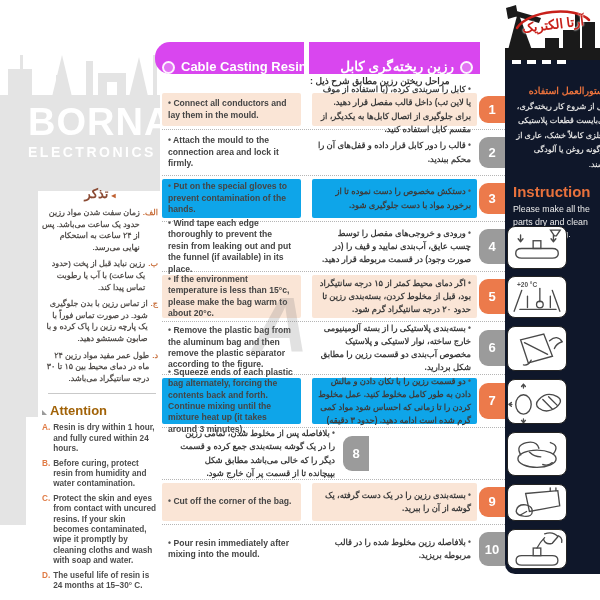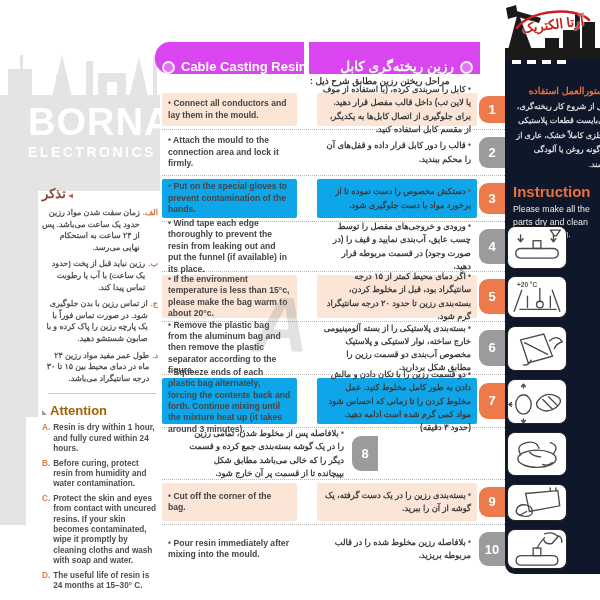--- a/index.html
+++ b/index.html
@@ -7,21 +7,21 @@
         font-family:"Liberation Sans",sans-serif;}
 
   
   .skyline{position:absolute;left:0;top:55px;}
   .brand{position:absolute;left:28px;top:103px;color:#ffffff;}
   .brand-1{font-size:38px;font-weight:800;letter-spacing:1px;line-height:1;}
   .brand-2{font-size:14px;font-weight:800;letter-spacing:2.5px;margin-top:3px;}
 
   
   .notice{position:absolute;left:42px;top:186px;width:116px;}
-  .n-h{direction:rtl;text-align:left;color:#8a4a33;font-size:13px;font-weight:800;margin-bottom:6px;}
+  .n-h{direction:rtl;text-align:center;color:#8a4a33;font-size:13px;font-weight:800;margin-bottom:6px;}
   .n-h::before{content:"◂";font-size:8px;color:#c06030;margin-left:3px;}
   .n-item{display:flex;direction:rtl;font-size:8px;line-height:1.45;color:#55514e;font-weight:700;
           text-align:right;margin-bottom:5px;}
   .n-item .lbl{color:#c9703d;font-weight:800;margin-left:3px;white-space:nowrap;}
   .n-div{border-top:1px solid #c9c9c9;margin:9px 2px 9px 6px;}
   .a-h{color:#a16207;font-size:13px;font-weight:800;margin:0 0 5px 0;}
   .a-h::before{content:"";display:inline-block;border-left:5px solid #9a9a9a;border-top:5px solid transparent;margin-right:3px;}
   .a-item{display:flex;font-size:8.2px;line-height:1.27;color:#4e4e4e;font-weight:600;margin-bottom:4px;}
   .a-item .lbl{color:#e07b45;font-weight:800;margin-right:3px;white-space:nowrap;}
 
@@ -38,21 +38,21 @@
          font-size:9px;font-weight:700;color:#333;}
 
   
   .steps{position:absolute;left:162px;top:90px;width:343px;}
   .row{display:flex;align-items:stretch;border-bottom:1px dotted #b5b5b5;box-sizing:border-box;}
   .row:nth-child(1){height:40px}.row:nth-child(2){height:46px}.row:nth-child(3){height:46px}
   .row:nth-child(4){height:50px}.row:nth-child(5){height:50px}.row:nth-child(6){height:53px}
   .row:nth-child(7){height:53px}.row:nth-child(8){height:52px}.row:nth-child(9){height:45px}
   .row:nth-child(10){height:48px;border-bottom:none;}
   .cell-en{width:141px;display:flex;}
-  .cell-fa{width:168px;margin-left:20px;display:flex;}
+  .cell-fa{width:168px;margin-left:11px;display:flex;}
   .cin{flex:1;display:flex;align-items:center;border-radius:2px;margin:3px 0;padding:2px 6px;box-sizing:border-box;}
   .tone-peach{background:#fae5d6}.tone-gray{background:#0ea5e9}.tone-white{background:transparent}
   .cell-en p{margin:0;font-size:8.6px;line-height:1.32;color:#454545;font-weight:600;}
   .cell-en p::before{content:"• ";color:#555;}
   .cell-fa p{margin:0;font-size:8.4px;line-height:1.55;color:#3c3c3c;font-weight:700;
              direction:rtl;text-align:right;width:100%;}
   .cell-fa p::before{content:"• ";color:#555;}
   .tab{width:26px;margin-left:2px;align-self:center;height:70%;border-radius:9px 0 0 9px;
        color:#fff;font-weight:800;font-size:13px;display:flex;align-items:center;justify-content:center;flex:none;}
   .tab-orange{background:#ec7a4b}.tab-gray{background:#9b9b9b}

